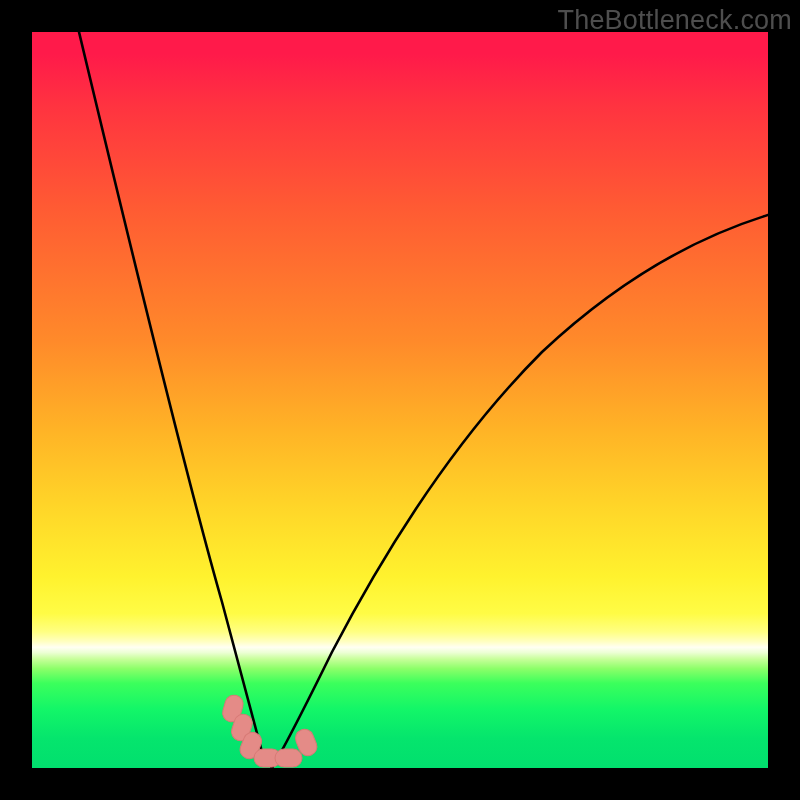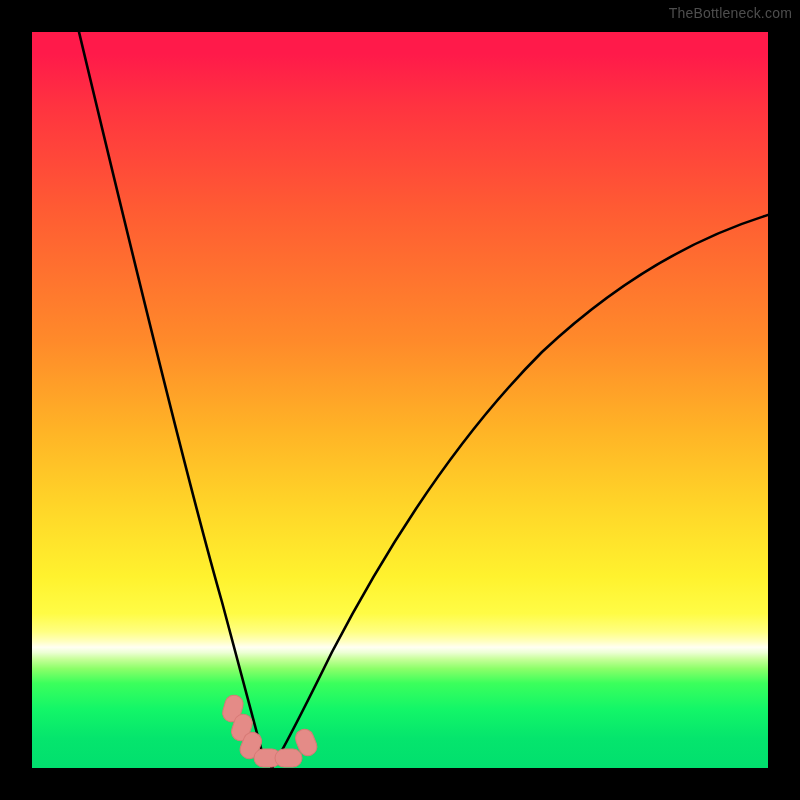--- a/index.html
+++ b/index.html
@@ -53,21 +53,21 @@
     left: 0;
     top: 0;
     width: 736px;
     height: 736px;
   }
   .attribution {
     position: absolute;
     top: 5px;
     right: 8px;
     color: #4e4e4e;
-    font-size: 14px;
+    font-size: 27px;
     letter-spacing: 0.2px;
     font-weight: 400;
   }
 </style>
 </head>
 <body>
 
 <div class="frame">
   <div class="plot">
     <svg class="curves" viewBox="0 0 736 736" preserveAspectRatio="none">

